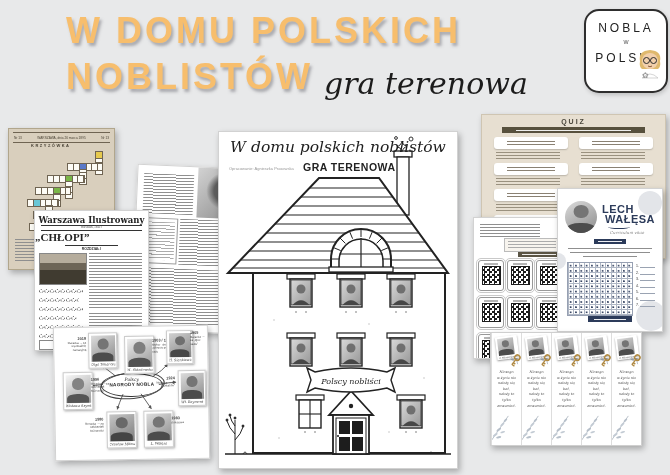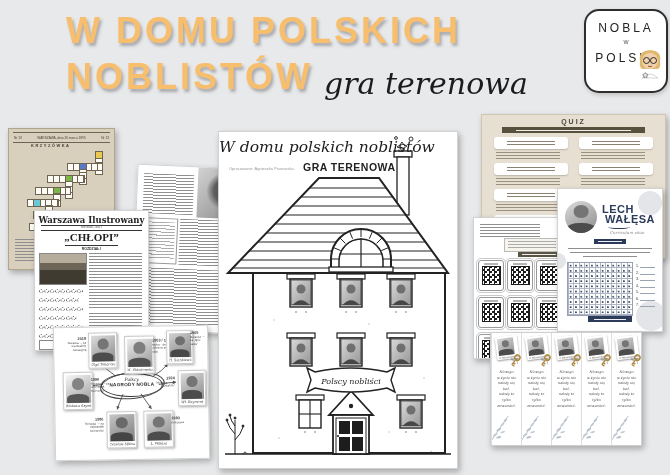--- a/index.html
+++ b/index.html
@@ -37,21 +37,21 @@
   .xh,.xv{position:absolute;background:#fdfcf6;border:1px solid #6f6452;}
   .xh{height:6px;background-image:repeating-linear-gradient(90deg,transparent 0 5.2px,#6f6452 5.2px 6px);}
   .xv{width:6px;background-image:repeating-linear-gradient(0deg,transparent 0 5.2px,#6f6452 5.2px 6px);}
   .xc{position:absolute;width:6px;height:6px;border:1px solid #6f6452;}
   
   #np{left:34px;top:210px;width:113px;height:139px;}
   #np .mast{position:absolute;left:0;right:0;top:4px;text-align:center;font-family:"DejaVu Serif",serif;
             font-weight:bold;font-size:8.5px;}
   #np .rule{position:absolute;left:6px;right:6px;border-top:1px solid #333;}
   #np .dl{position:absolute;left:0;right:0;top:15px;text-align:center;font-size:2.6px;color:#555;}
-  #np .t{position:absolute;left:0;right:0;top:20px;text-align:center;font-family:"Liberation Serif",serif;
+  #np .t{position:absolute;left:0;right:0;top:20px;font-family:"Liberation Serif",serif;
          font-weight:bold;font-size:11px;}
   #np .ch{position:absolute;left:0;right:0;top:36px;text-align:center;font-size:3.5px;font-weight:bold;color:#333;}
   #np .paint{position:absolute;left:4px;top:42px;width:46px;height:30px;border:1px solid #888;
              background:linear-gradient(#b6ad9d 0 30%,#6d6557 30% 55%,#403b30 55% 100%);}
   .crow{position:absolute;height:5px;background-image:radial-gradient(circle at 2.2px 2.4px,transparent 1.3px,#666 1.5px 1.9px,transparent 2.1px);
         background-size:5.4px 5px;background-repeat:repeat-x;}
   
   #mm{left:54px;top:326px;width:153px;height:132px;transform:rotate(-1deg);}
   .mmell{position:absolute;left:46px;top:46px;width:60px;height:22px;border:1px solid #333;border-radius:50%;
          text-align:center;}
@@ -59,21 +59,21 @@
   .mmell .e1{font-size:4.5px;margin-top:3px;}
   .mmell .e2{font-size:4.6px;font-weight:800;letter-spacing:.3px;}
   .mmph{position:absolute;background:#fff;border:1px solid #ccc;box-shadow:1px 1px 2.5px rgba(0,0,0,.35);
         padding:1.5px 1.5px 0;}
   .mmsig{font-family:"DejaVu Serif",serif;font-style:italic;font-size:3.4px;text-align:center;height:6px;
          line-height:6px;color:#333;white-space:nowrap;overflow:hidden;}
   .mmmeta{position:absolute;font-size:2.9px;line-height:1.25;color:#444;}
   .mmmeta b{font-size:3.8px;}
   
   #house{left:218px;top:131px;width:238px;height:336px;}
-  #house .ht{position:absolute;left:0;right:0;top:6px;font-size:15.5px;color:#1d1d1d;}
+  #house .ht{position:absolute;left:0;right:0;top:6px;text-align:center;font-size:15.5px;color:#1d1d1d;}
   #house .hb{position:absolute;left:10px;top:34px;font-size:4px;color:#999;}
   #house .hg{position:absolute;left:84px;top:29px;font-size:10.5px;font-weight:800;letter-spacing:.5px;}
   
   #quiz{left:481px;top:114px;width:183px;height:143px;background:#e7dfd1;border:1px solid #cfc5b2;}
   #quiz .qt{position:absolute;left:0;right:0;top:3px;text-align:center;font-size:7px;font-weight:bold;
             letter-spacing:2px;color:#4a463c;}
   .dbar{position:absolute;background:#57503d;}
   .dbar::after{content:"";position:absolute;left:10%;right:10%;top:45%;height:1px;background:rgba(255,255,255,.9);}
   .qcol{position:absolute;top:22px;width:78px;}
   .qgrp{margin:0;}

